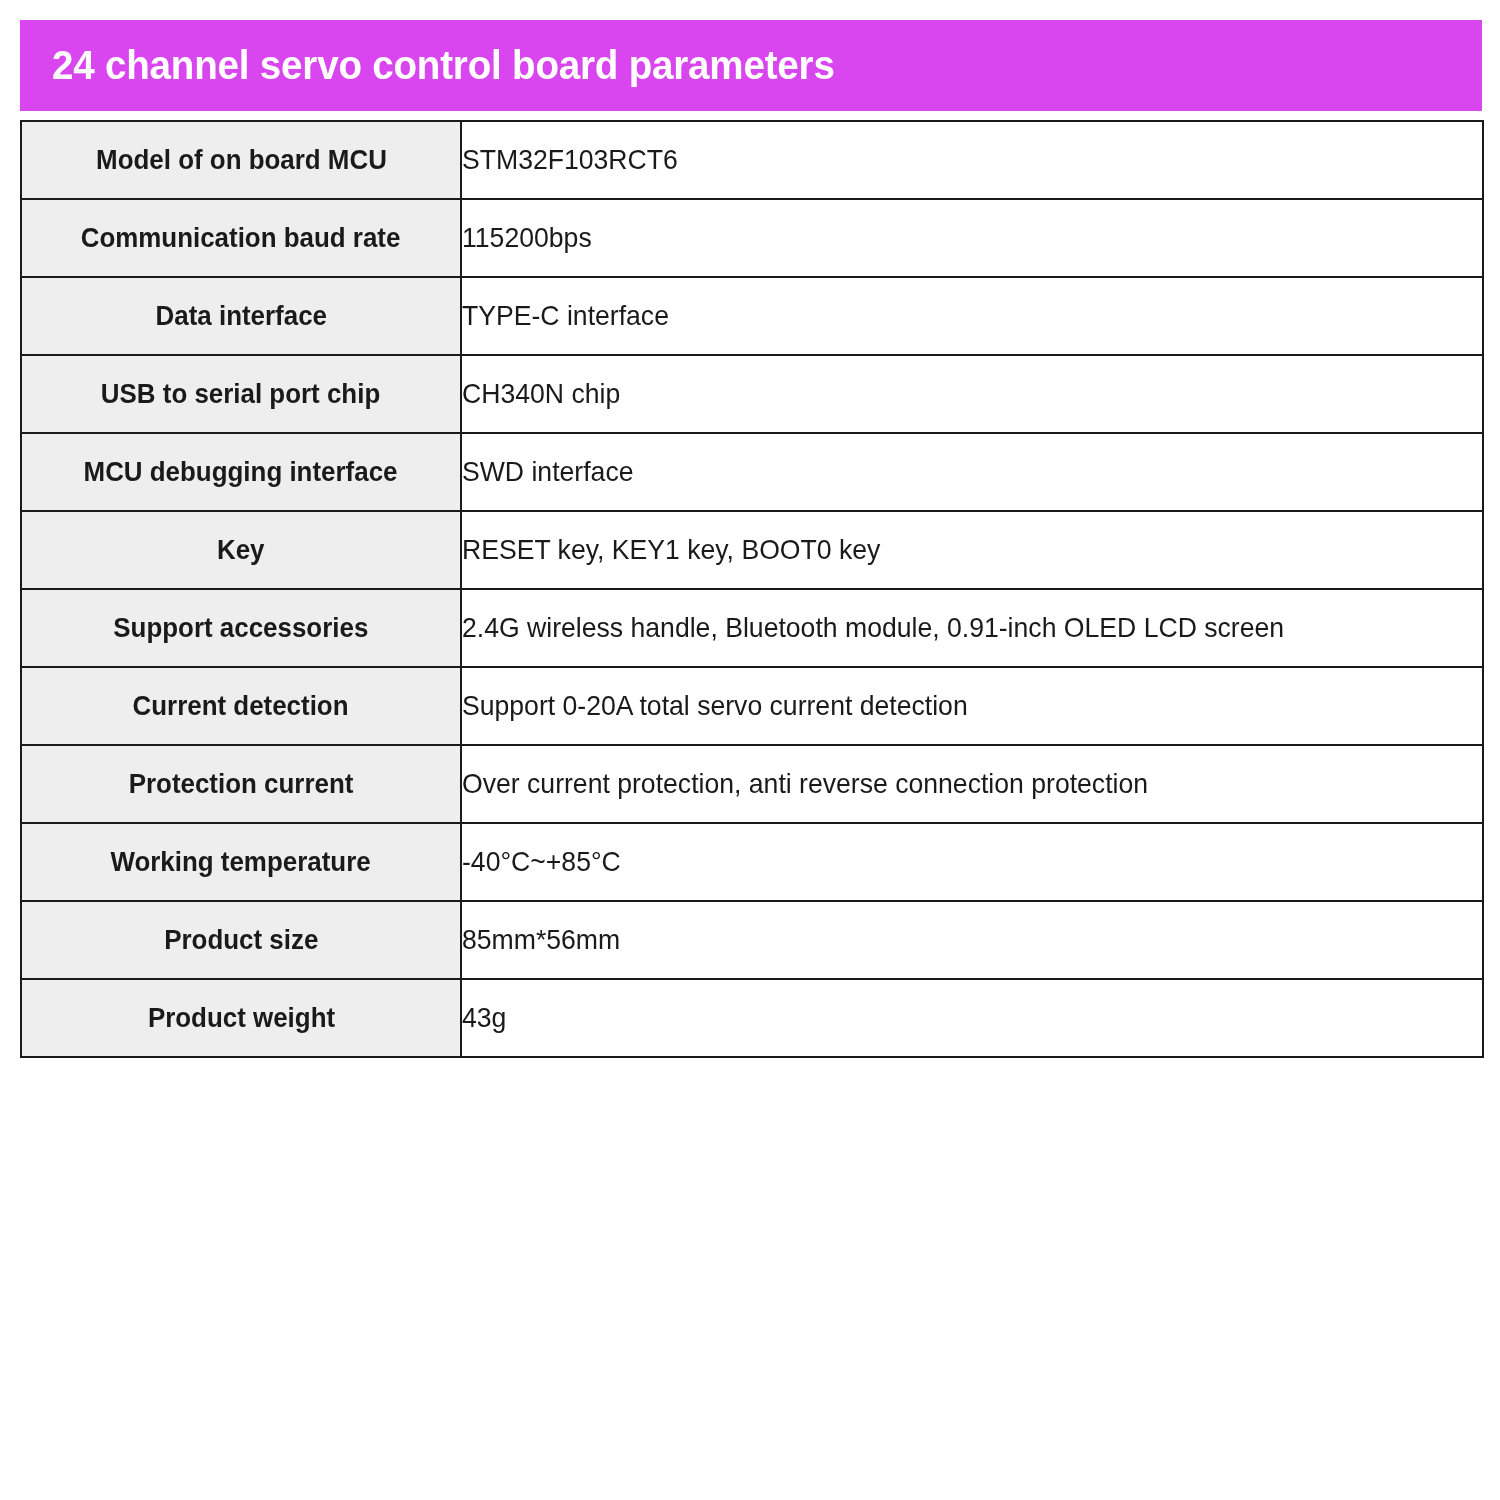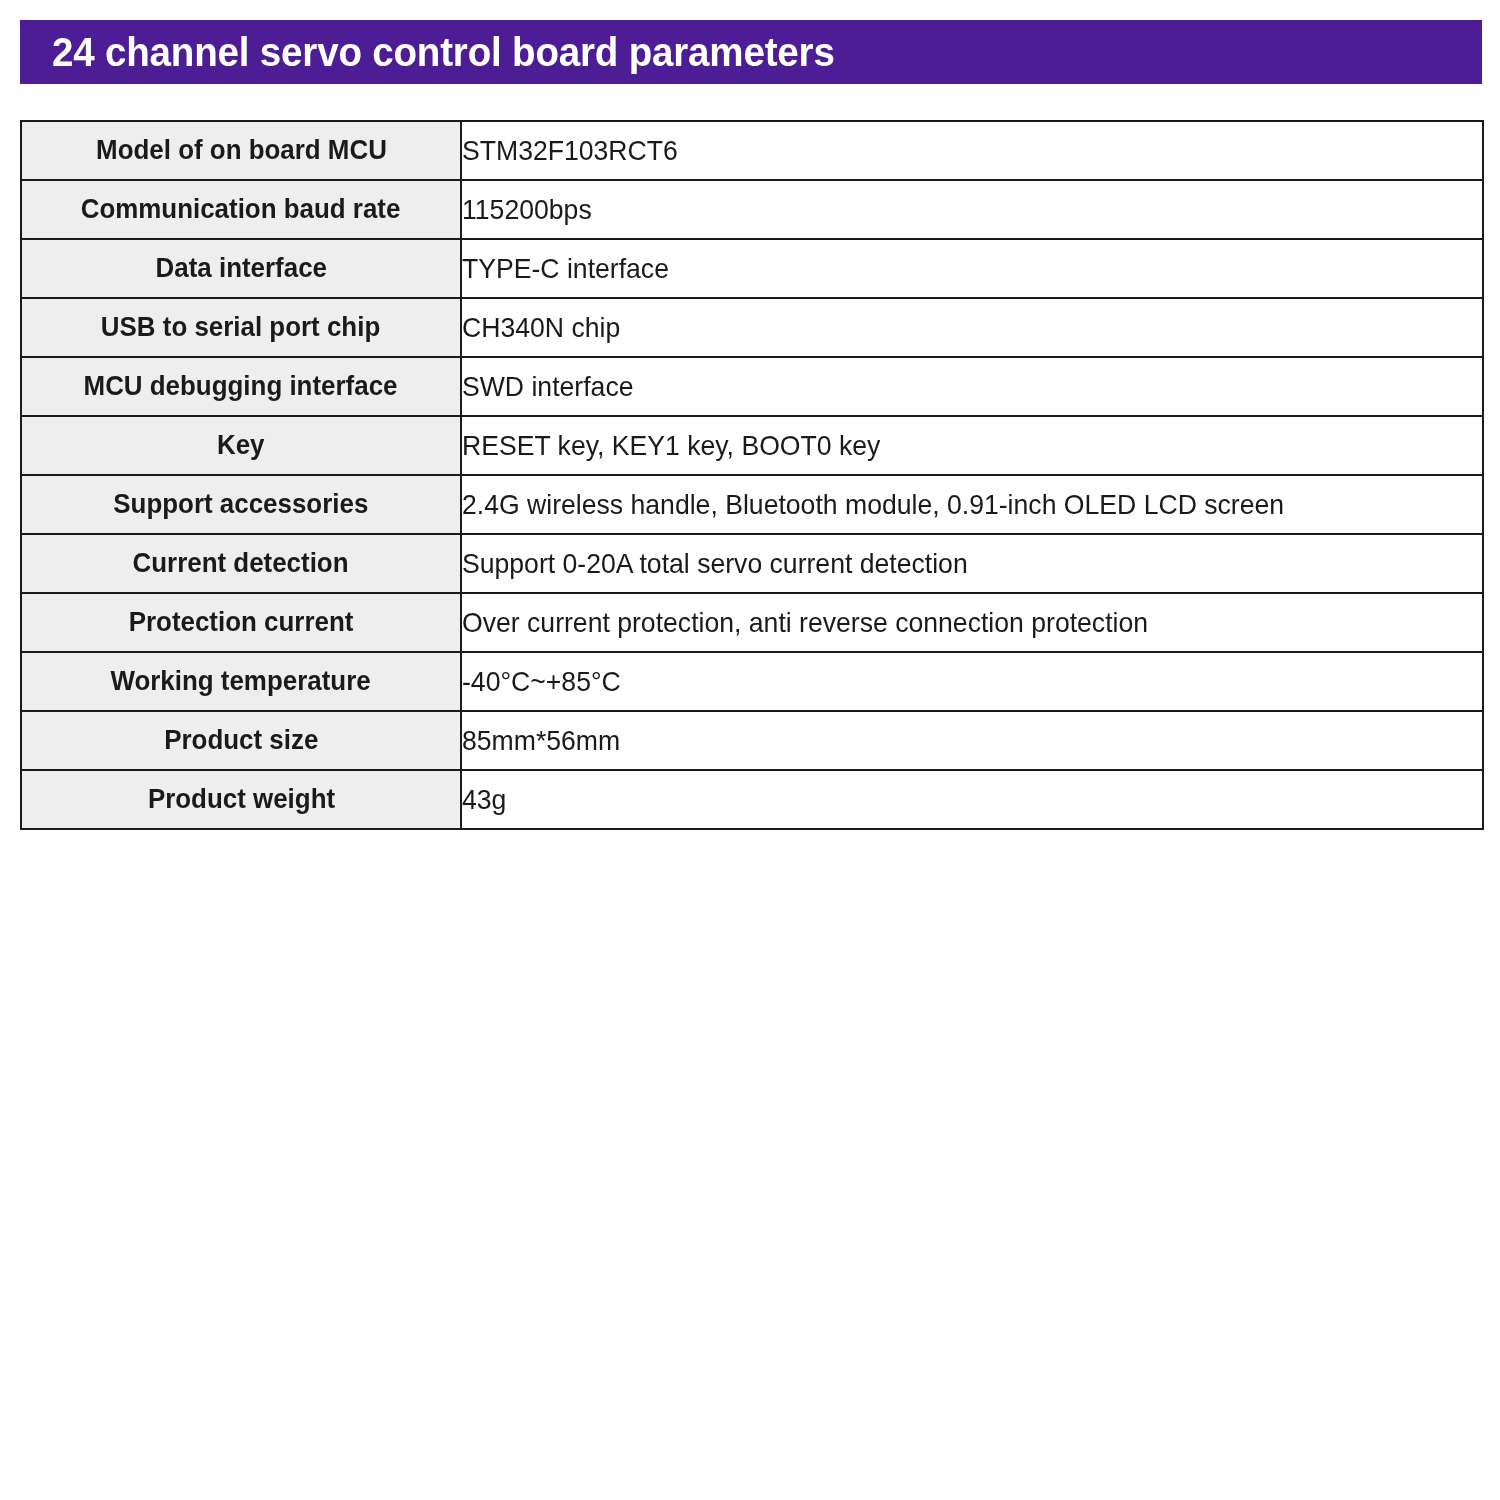--- a/index.html
+++ b/index.html
@@ -20,22 +20,22 @@
     height: 1500px;
     background: #ffffff;
   }
 
   
   #header-banner {
     position: absolute;
     left: 20px;
     top: 20px;
     width: 1462px;
-    height: 64px;
-    background: #4c1d95;
+    height: 91px;
+    background: #d946ef;
     display: flex;
     align-items: center;
     box-sizing: border-box;
     padding-left: 32px;
   }
   #header-title {
     color: #ffffff;
     font-size: 41px;
     font-weight: 700;
     letter-spacing: -0.2px;
@@ -48,21 +48,21 @@
   
   #spec-table {
     position: absolute;
     left: 20px;
     top: 120px;
     width: 1462px;
     border-collapse: collapse;
     table-layout: fixed;
   }
   #spec-table tr {
-    height: 59px;
+    height: 78px;
   }
   #spec-table td {
     border: 2px solid #1a1a1a;
     padding: 0;
     vertical-align: middle;
     box-sizing: border-box;
   }
   td.param-label {
     width: 440px;
     background: #eeeeee;

